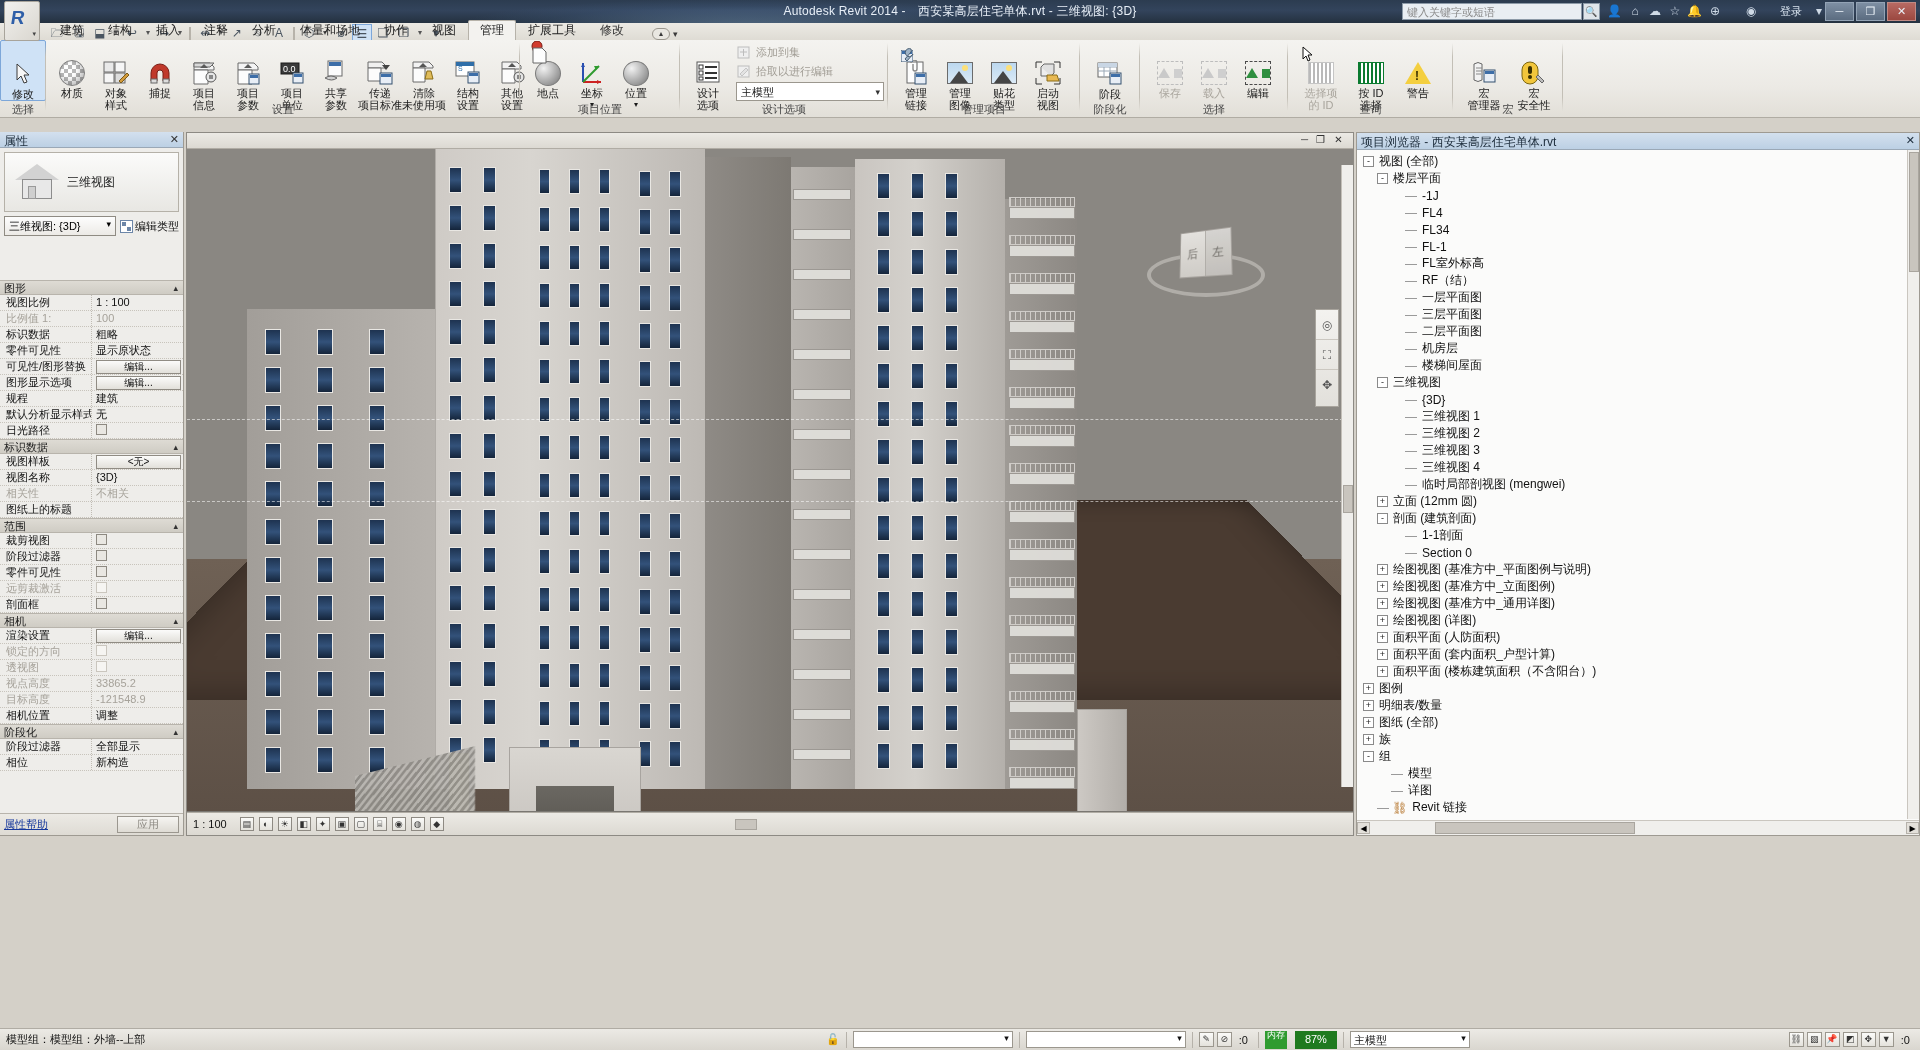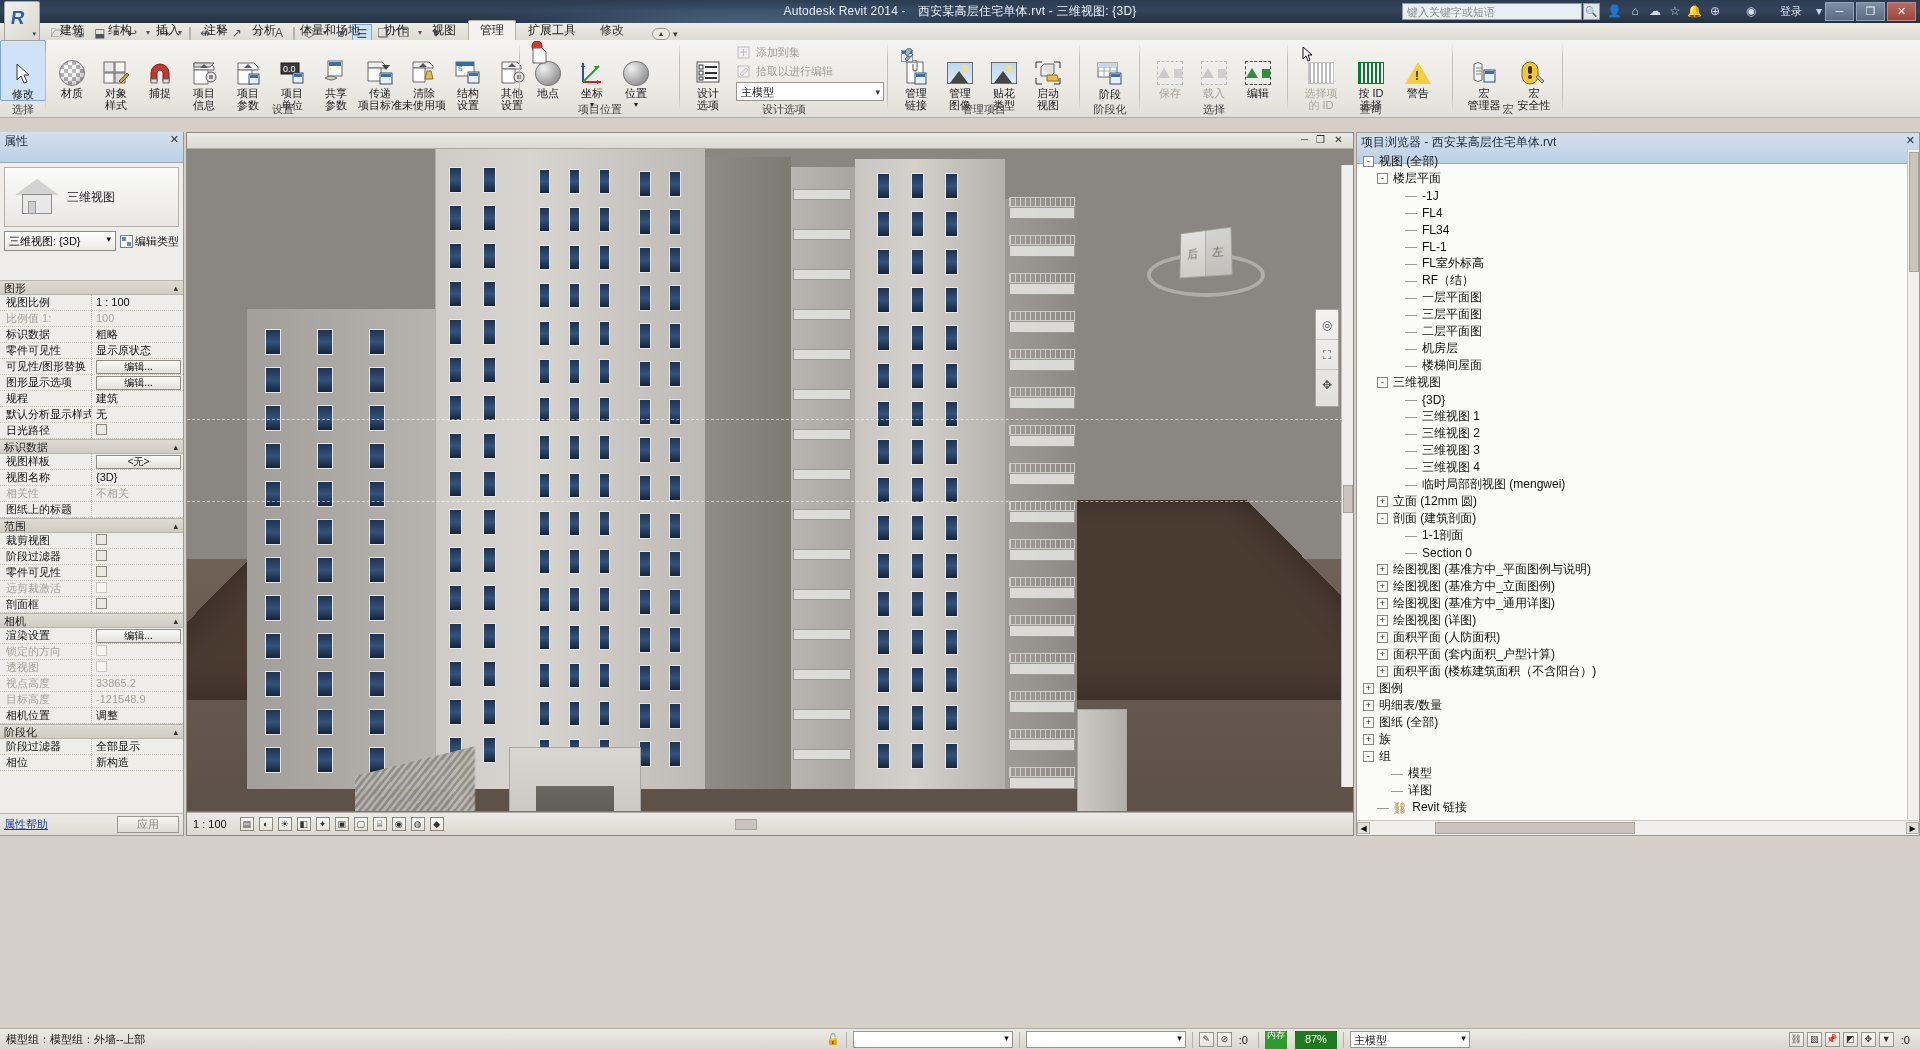--- a/index.html
+++ b/index.html
@@ -149,21 +149,21 @@
   .tri.dim{ border-bottom-color:#c9c9c9;}
   .sq{ width:9px;height:9px;background:#2f8f3f;}
   .sq.dim{ background:#cfcfcf;}
 
   
   .props{
     position:absolute; left:0; top:132px; width:184px; height:704px;
     background:#eeedea; border-right:1px solid #9e9a92; border-bottom:1px solid #9e9a92;
   }
   .props-title{
-    height:31px; background:linear-gradient(#d3e0ee,#bcd0e4);
+    height:16px; background:linear-gradient(#d3e0ee,#bcd0e4);
     border-bottom:1px solid #9aa8b6; font-size:12px; padding:1px 4px; position:relative; color:#20303f;
   }
   .props-title .x{ position:absolute; right:4px; top:1px; font-size:11px; color:#333; }
   .ptype{
     margin:4px; height:60px; background:linear-gradient(#fbfbfa,#e8e7e3);
     border:1px solid #b5b1a8; display:flex; align-items:center; gap:8px; padding-left:10px;
   }
   .house{ width:44px; height:36px; position:relative; }
   .house .roof{ position:absolute; left:0; top:0; width:0;height:0;
     border-left:22px solid transparent;border-right:22px solid transparent;border-bottom:16px solid #d2d2d2;}
@@ -323,21 +323,21 @@
   }
   .vcb .sc{ font-size:11px; color:#111; margin-right:8px; }
   .vcb .vi{ width:14px;height:14px; border:1px solid #8e8a83; background:linear-gradient(#fafaf8,#e4e2dc); display:flex; align-items:center; justify-content:center; font-size:9px; color:#333;}
 
   
   .browser{
     position:absolute; left:1356px; top:132px; width:564px; height:704px;
     background:#fbfbfa; border:1px solid #9e9a92;
   }
   .br-title{
-    height:31px; background:linear-gradient(#d3e0ee,#bcd0e4); border-bottom:1px solid #9aa8b6;
+    height:17px; background:linear-gradient(#d3e0ee,#bcd0e4); border-bottom:1px solid #9aa8b6;
     font-size:12px; padding:1px 4px; position:relative; color:#20303f;
   }
   .br-title .x{ position:absolute; right:4px; top:1px; font-size:11px; }
   .tree{ position:absolute; left:0; top:17px; right:12px; bottom:16px; overflow:hidden; padding-top:3px;}
   .node{ height:17px; display:flex; align-items:center; font-size:12px; color:#111; white-space:nowrap;}
   .node .exp{ width:11px; height:11px; border:1px solid #8a8a8a; background:#fff; font-size:9px; text-align:center; line-height:9px; color:#222; margin-right:3px;}
   .node .exp.none{ border:none; background:transparent; }
   .node .lbl{ padding-left:2px; }
   .node .dash{ color:#8d8d8d; margin-right:3px; }
   .br-vscroll{ position:absolute; right:0; top:17px; width:12px; bottom:16px; background:#f0efec; border-left:1px solid #cac6bf;}

